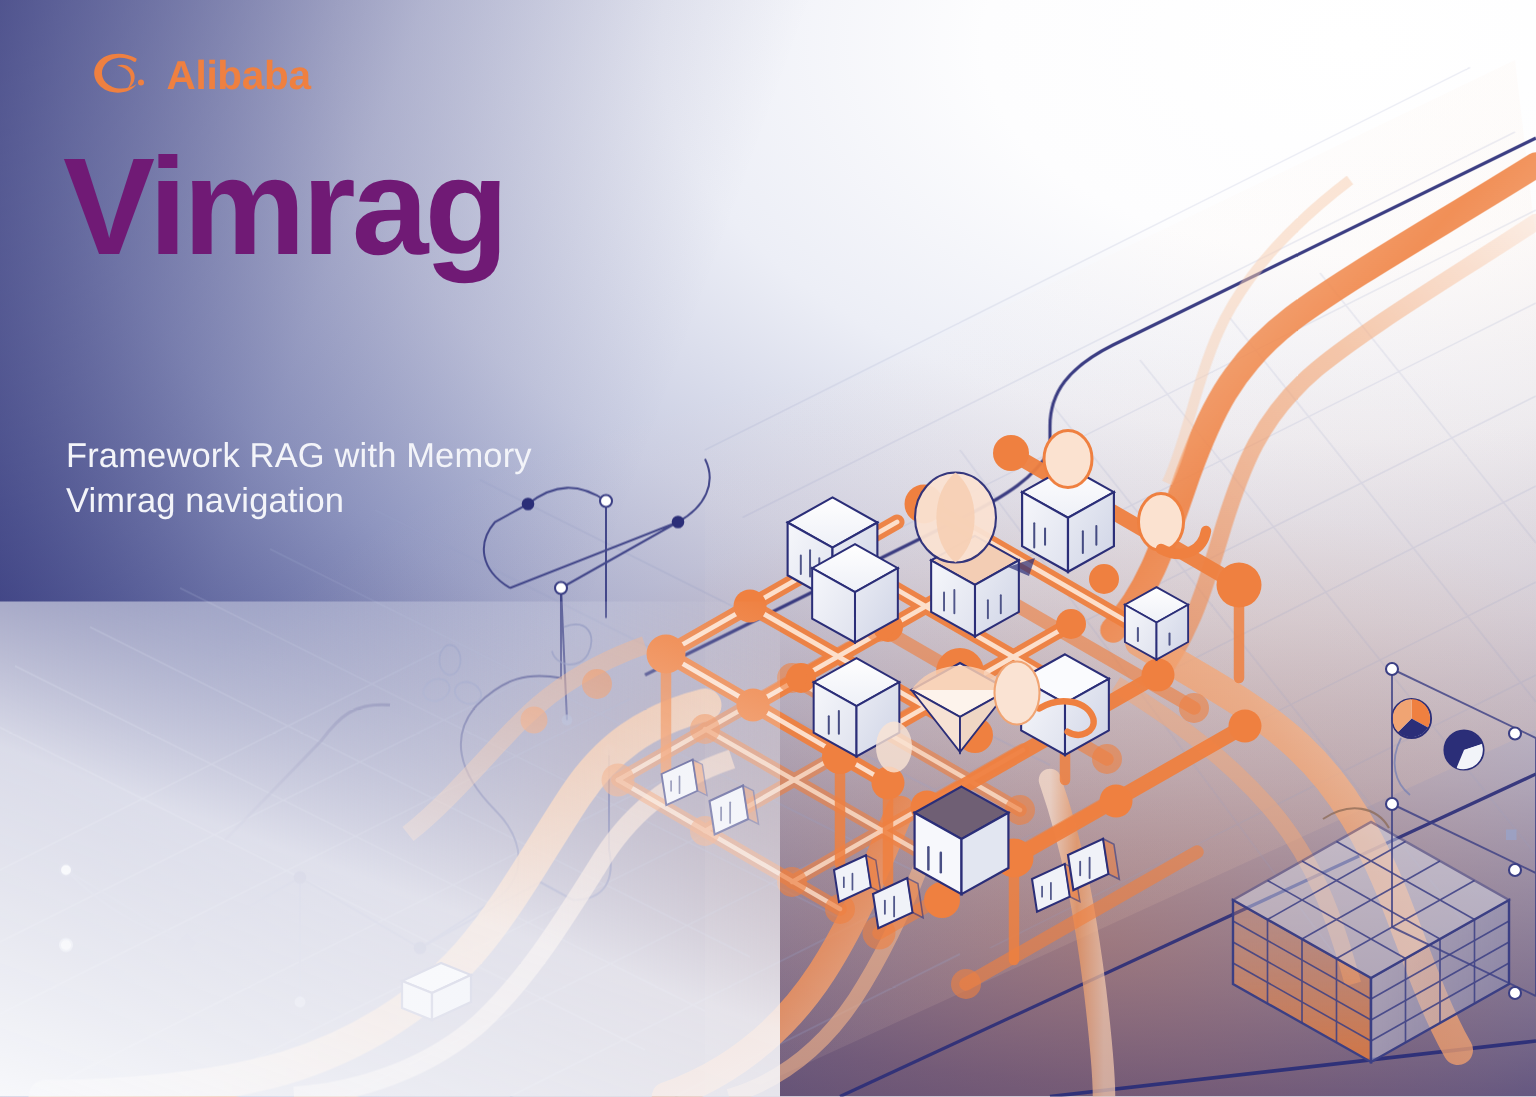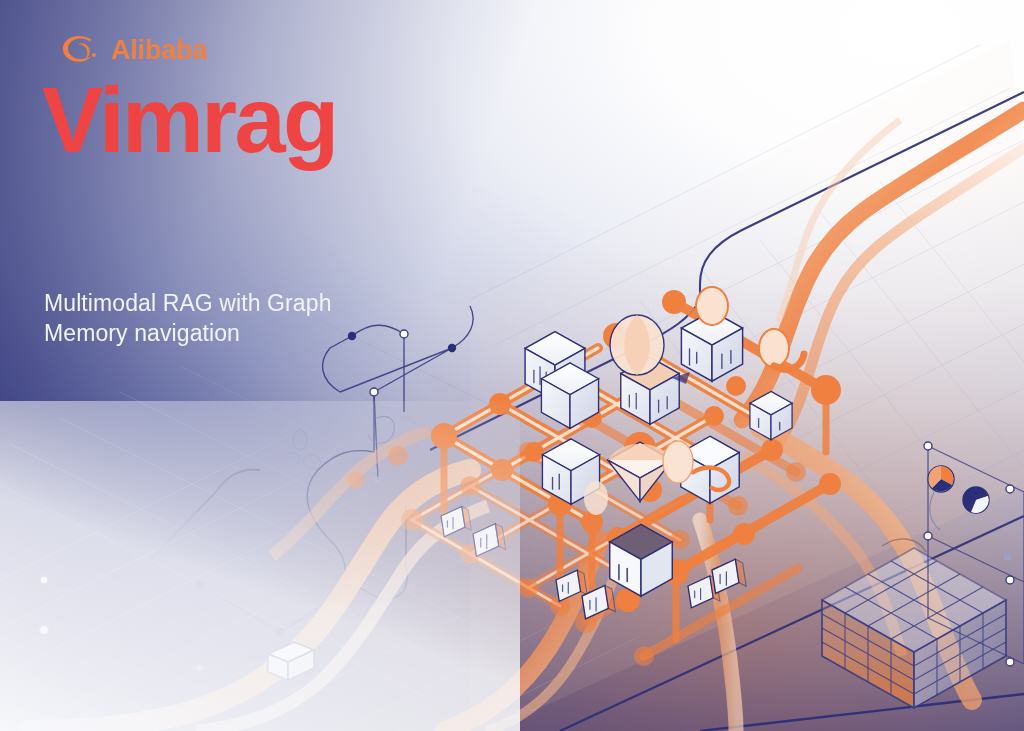--- a/index.html
+++ b/index.html
@@ -21,21 +21,21 @@
   }
   .bg-lowfade{position:absolute;left:0;bottom:0;width:520px;height:330px;
     background:linear-gradient(200deg, rgba(255,255,255,0) 0%, rgba(248,249,252,.85) 55%, #f7f8fb 100%);
   }
 
   
   .logo-wrap{position:absolute;left:60px;top:33px;display:flex;align-items:center;gap:9px;}
   .logo-mark{width:42px;height:34px;display:block;}
   .logo-text{color:#ef8040;font-size:27px;font-weight:bold;letter-spacing:-.2px;line-height:1;}
 
-  .title{position:absolute;left:42px;top:78px;width:640px;color:#ef4444;
+  .title{position:absolute;left:42px;top:96px;width:640px;color:#701a75;
     font-size:92px;font-weight:bold;line-height:.93;letter-spacing:-2.6px;margin:0;}
   .title span{display:block;}
   .subtitle{position:absolute;left:44px;top:288px;width:420px;color:#f3f4f9;
     font-size:23px;font-weight:normal;line-height:1.32;letter-spacing:.1px;}
   .subtitle span{display:block;}
 
   
   .illus{position:absolute;inset:0;}
   .illus svg{position:absolute;inset:0;width:1024px;height:731px;}
 </style>
@@ -543,17 +543,17 @@
       <circle cx="34" cy="22" r="2" fill="#ef8040"></circle>
     </svg>
     <span class="logo-text">Alibaba</span>
   </div>
 
   <h1 class="title">
     <span>Vimrag</span>
   </h1>
 
   <div class="subtitle">
-    <span>Multimodal RAG with Graph</span>
-    <span>Memory navigation</span>
+    <span>Framework RAG with Memory</span>
+    <span>Vimrag navigation</span>
   </div>
 
 </div>
 
 </body></html>

